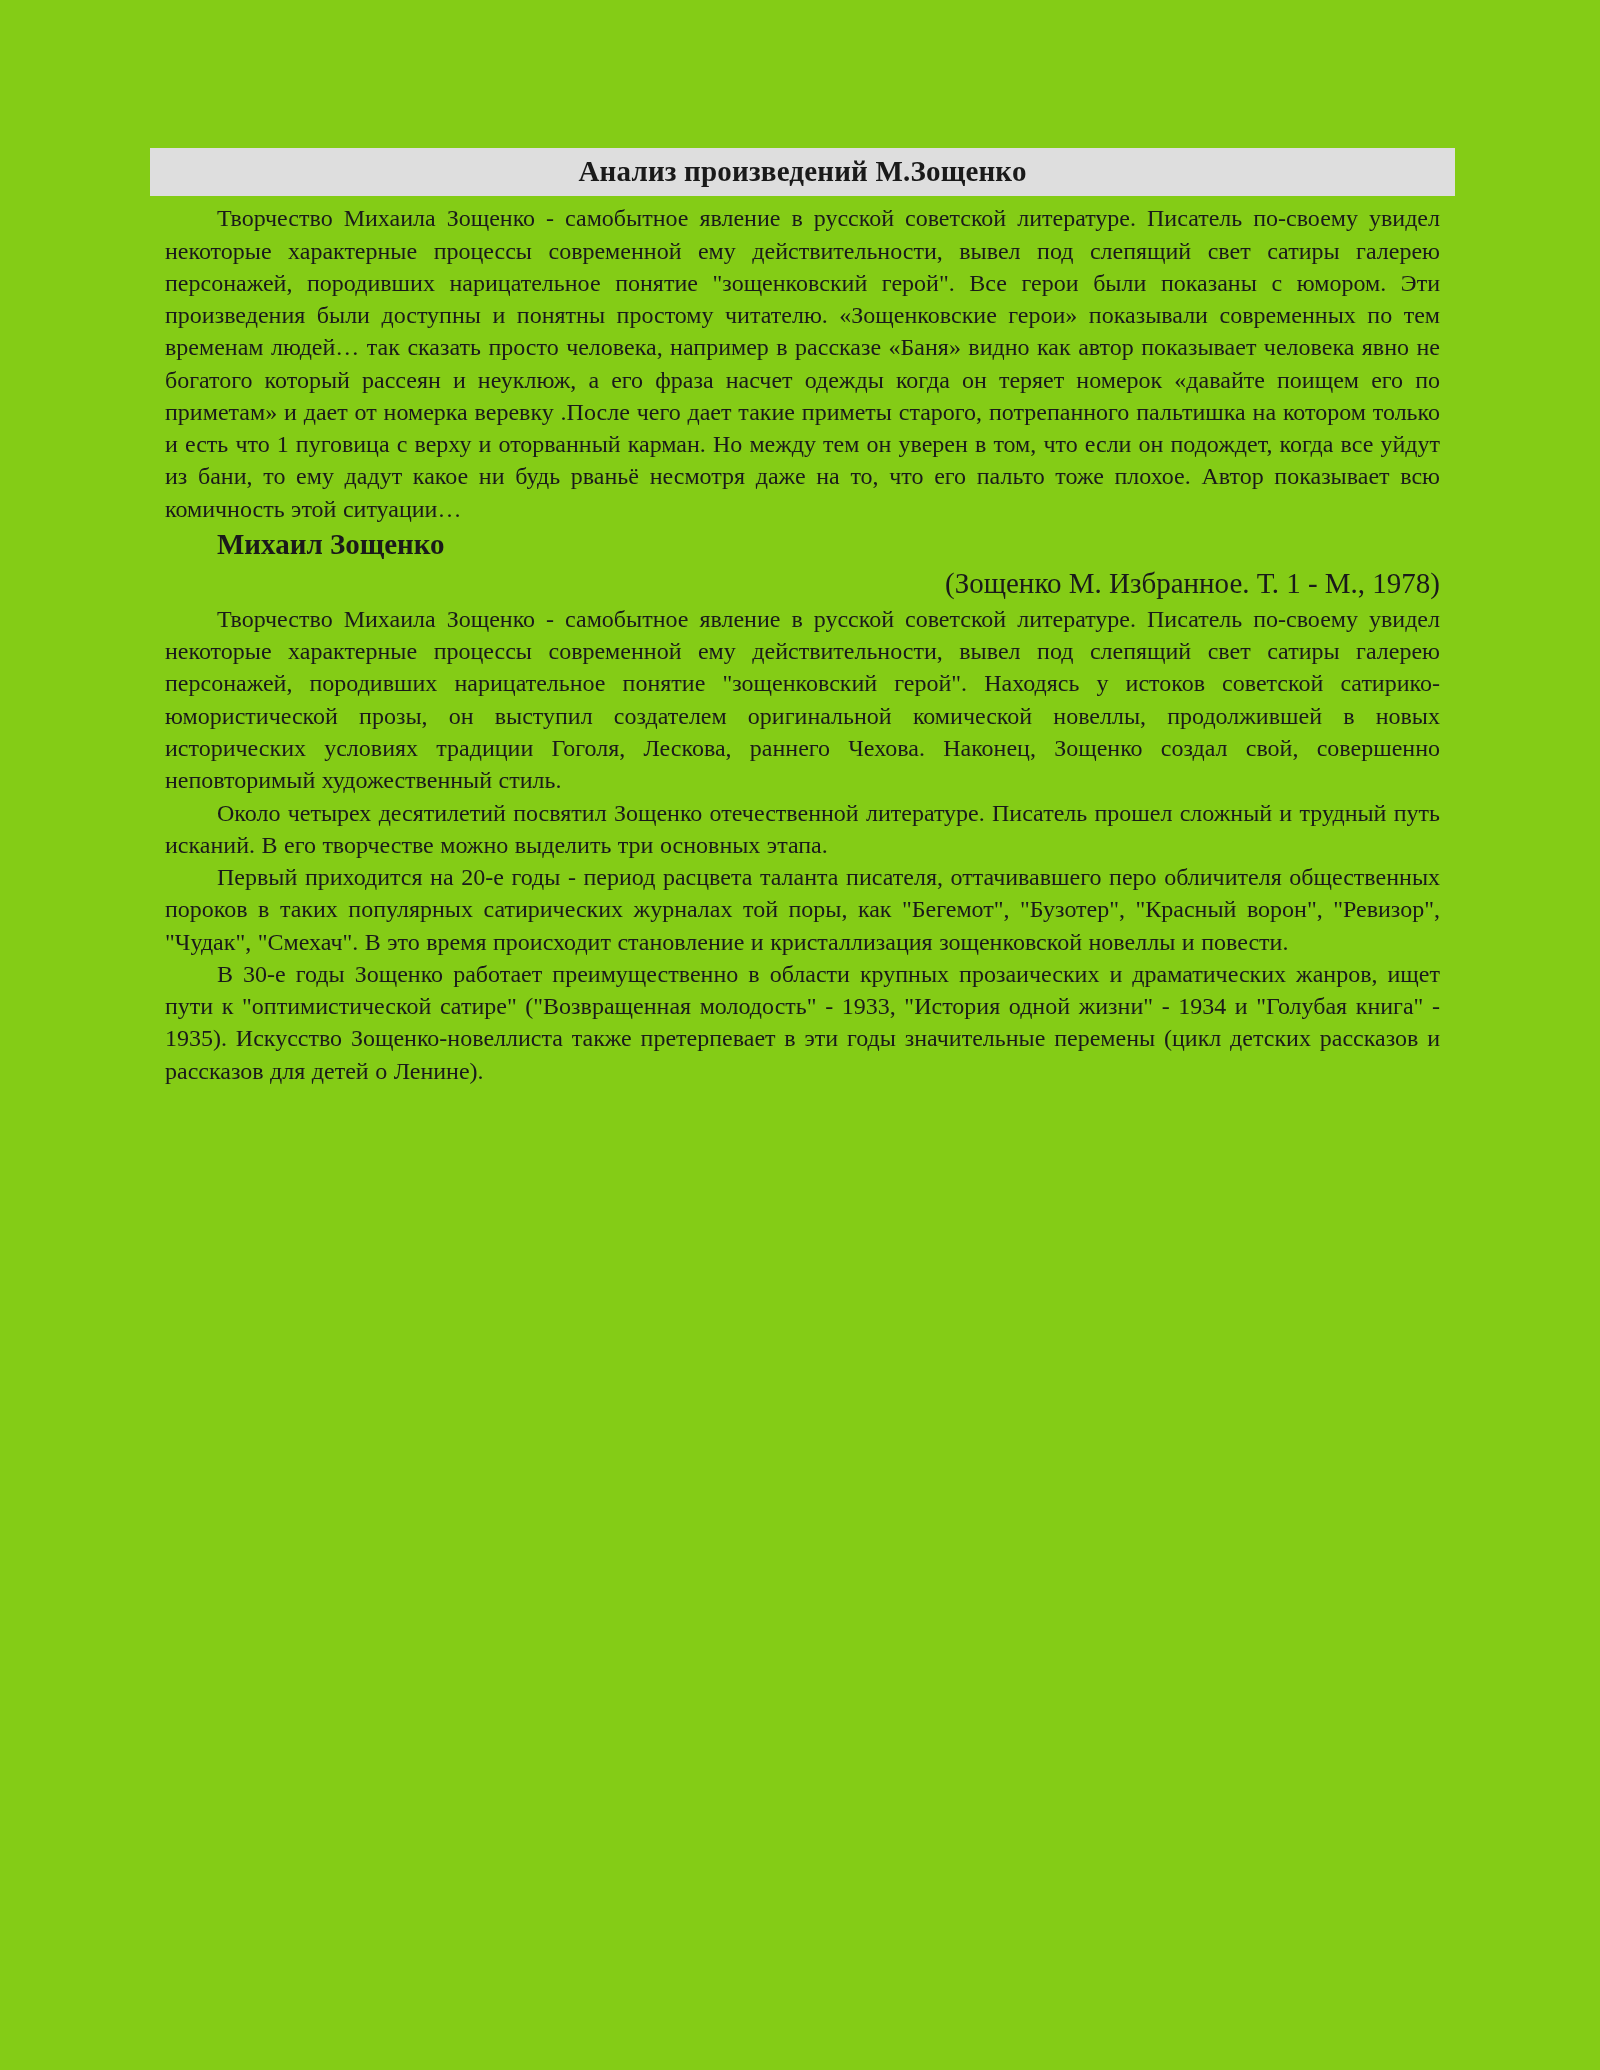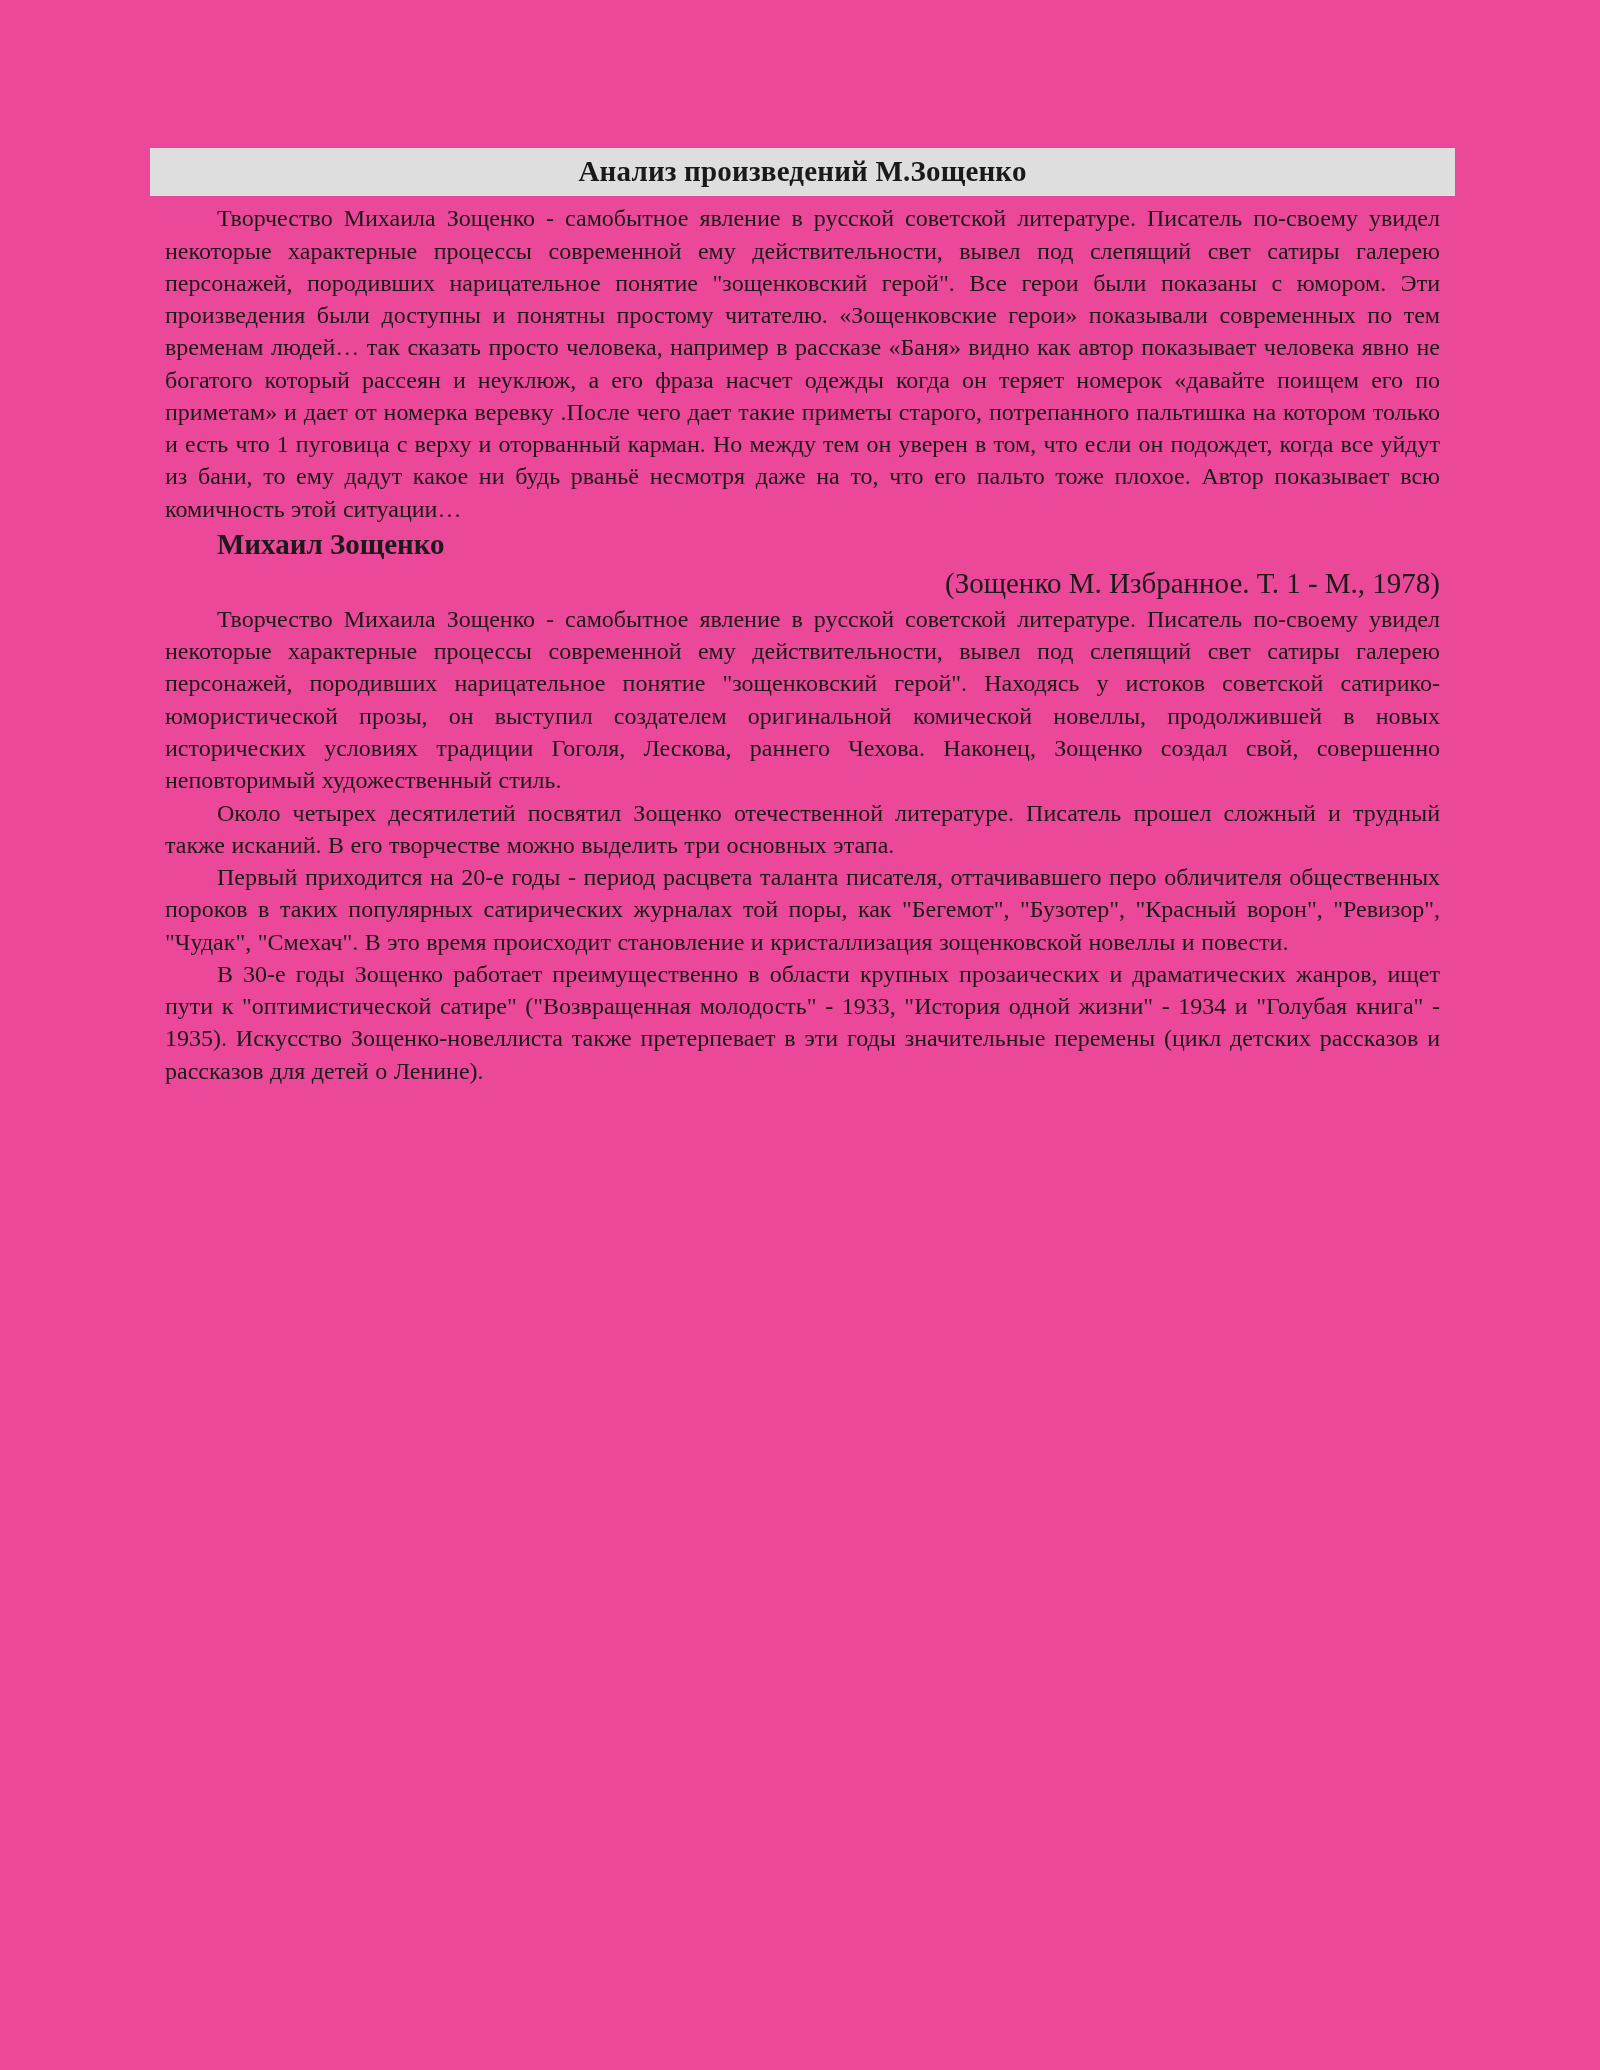--- a/index.html
+++ b/index.html
@@ -11,21 +11,21 @@
     width: 1600px;
     min-height: 2070px;
     font-family: "Liberation Serif", "DejaVu Serif", serif;
     color: #1a1a1a;
   }
   .page {
     width: 1600px;
     min-height: 2070px;
     box-sizing: border-box;
     padding: 148px 160px 60px 165px;
-    background: #ec4899;
+    background: #84cc16;
   }
   .doc-title {
     background: #dedede;
     text-align: center;
     font-weight: bold;
     font-size: 29px;
     line-height: 1.25;
     padding: 5px 0 7px 0;
     margin: 0 -15px 6px -15px;
     letter-spacing: 0.2px;
@@ -58,17 +58,17 @@
 <body>
 
 <div class="page">
 
   <div class="doc-title">Анализ произведений М.Зощенко</div>
 
   <p class="body-par">Творчество Михаила Зощенко - самобытное явление в русской советской литературе. Писатель по-своему увидел некоторые характерные процессы современной ему действительности, вывел под слепящий свет сатиры галерею персонажей, породивших нарицательное понятие "зощенковский герой". Все герои были показаны с юмором. Эти произведения были доступны и понятны простому читателю. «Зощенковские герои» показывали современных по тем временам людей… так сказать просто человека, например в рассказе «Баня» видно как автор показывает человека явно не богатого который рассеян и неуклюж, а его фраза насчет одежды когда он теряет номерок «давайте поищем его по приметам» и дает от номерка веревку .После чего дает такие приметы старого, потрепанного пальтишка на котором только и есть что 1 пуговица с верху и оторванный карман. Но между тем он уверен в том, что если он подождет, когда все уйдут из бани, то ему дадут какое ни будь рваньё несмотря даже на то, что его пальто тоже плохое. Автор показывает всю комичность этой ситуации…</p>
   <p class="subhead">Михаил Зощенко</p>
   <p class="plain">(Зощенко М. Избранное. Т. 1 - М., 1978)</p>
   <p class="body-par">Творчество Михаила Зощенко - самобытное явление в русской советской литературе. Писатель по-своему увидел некоторые характерные процессы современной ему действительности, вывел под слепящий свет сатиры галерею персонажей, породивших нарицательное понятие "зощенковский герой". Находясь у истоков советской сатирико-юмористической прозы, он выступил создателем оригинальной комической новеллы, продолжившей в новых исторических условиях традиции Гоголя, Лескова, раннего Чехова. Наконец, Зощенко создал свой, совершенно неповторимый художественный стиль.</p>
-  <p class="body-par">Около четырех десятилетий посвятил Зощенко отечественной литературе. Писатель прошел сложный и трудный также исканий. В его творчестве можно выделить три основных этапа.</p>
+  <p class="body-par">Около четырех десятилетий посвятил Зощенко отечественной литературе. Писатель прошел сложный и трудный путь исканий. В его творчестве можно выделить три основных этапа.</p>
   <p class="body-par">Первый приходится на 20-е годы - период расцвета таланта писателя, оттачивавшего перо обличителя общественных пороков в таких популярных сатирических журналах той поры, как "Бегемот", "Бузотер", "Красный ворон", "Ревизор", "Чудак", "Смехач". В это время происходит становление и кристаллизация зощенковской новеллы и повести.</p>
   <p class="body-par">В 30-е годы Зощенко работает преимущественно в области крупных прозаических и драматических жанров, ищет пути к "оптимистической сатире" ("Возвращенная молодость" - 1933, "История одной жизни" - 1934 и "Голубая книга" - 1935). Искусство Зощенко-новеллиста также претерпевает в эти годы значительные перемены (цикл детских рассказов и рассказов для детей о Ленине).</p>
 
 </div>
 
 </body></html>

